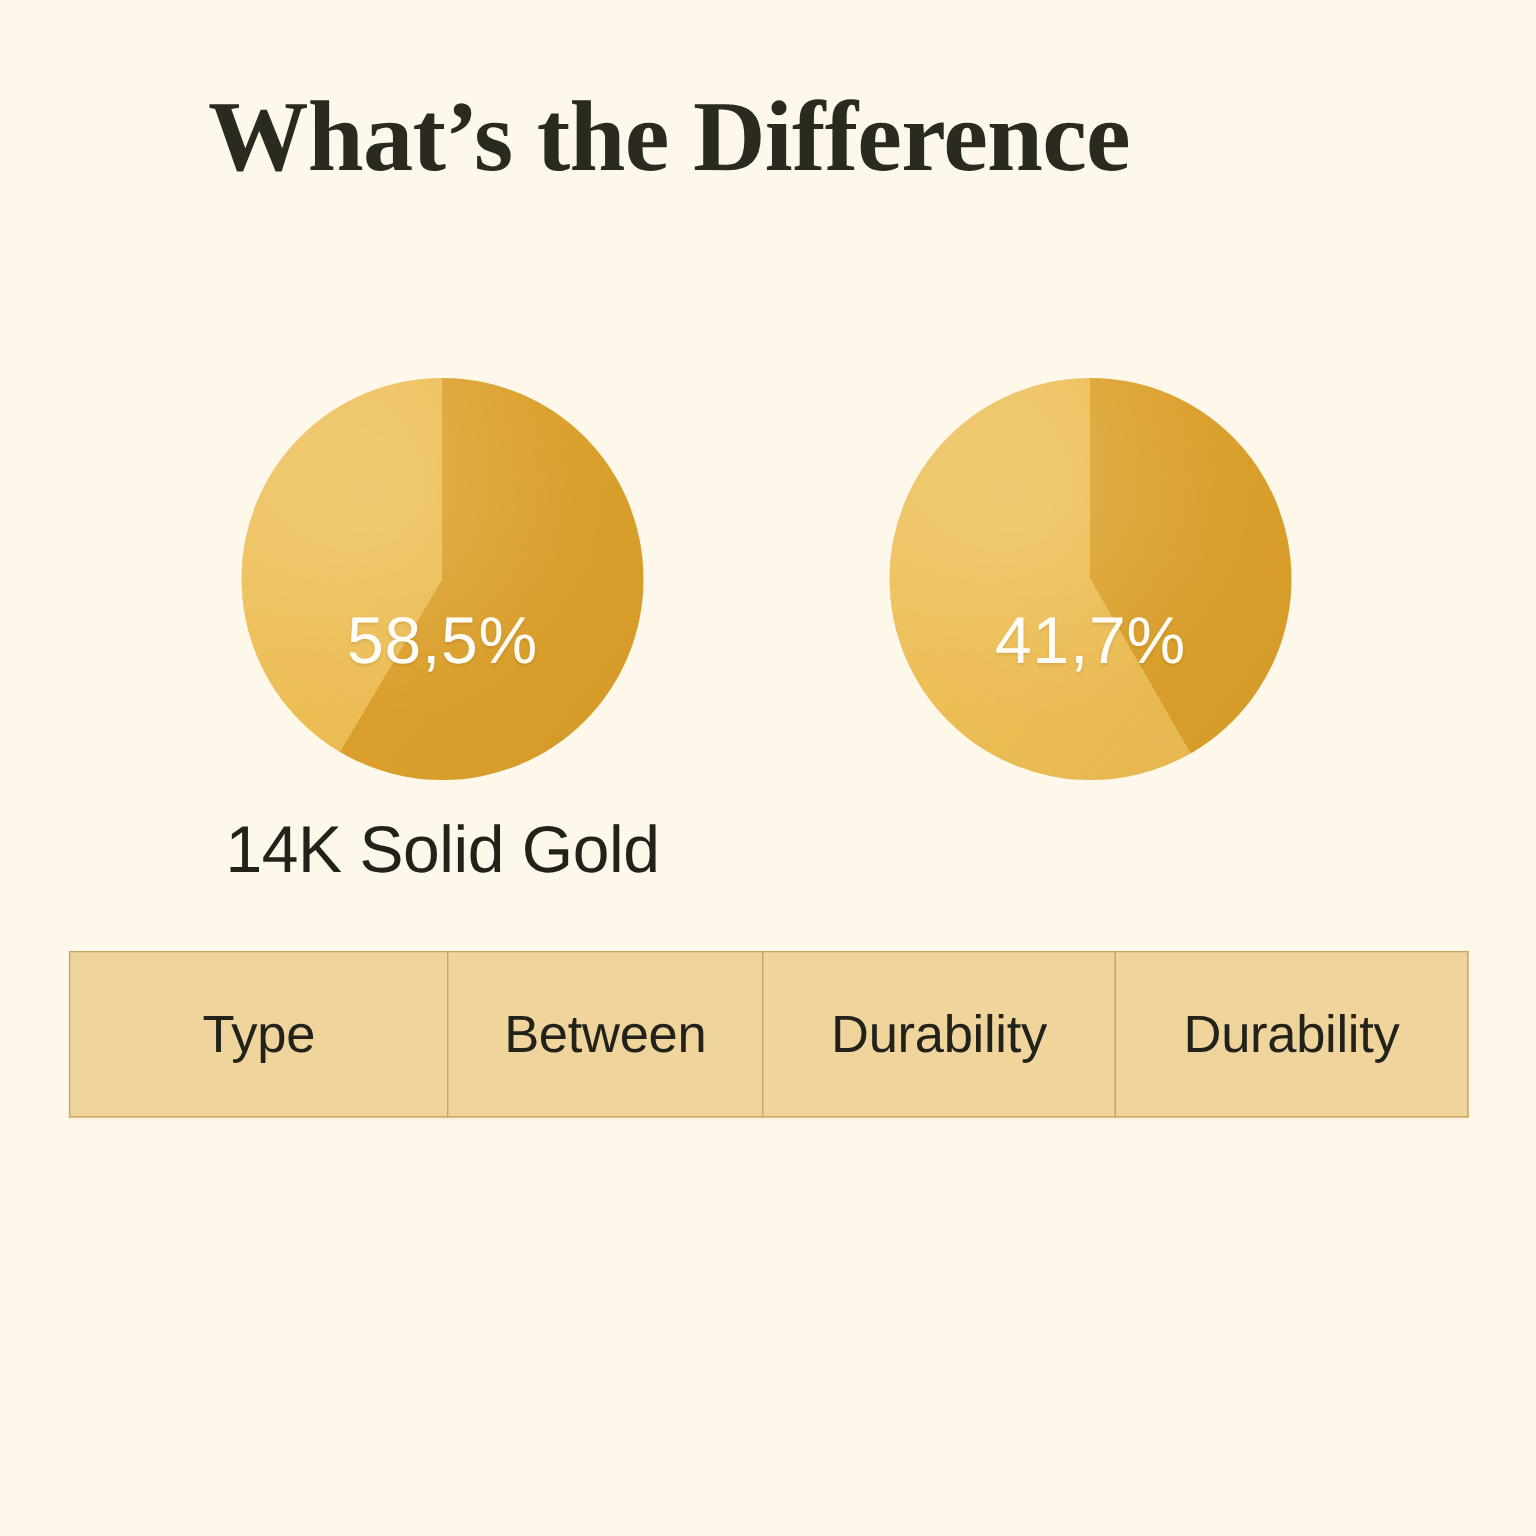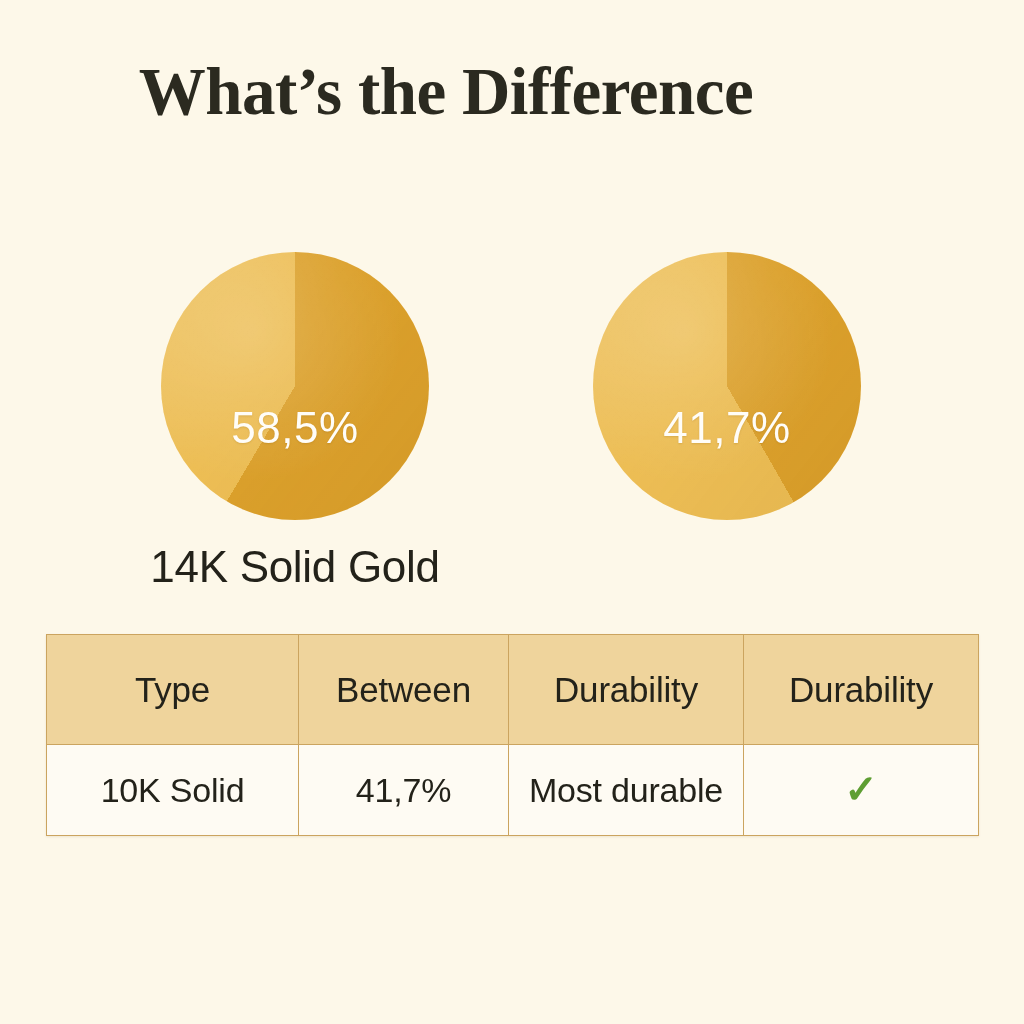--- a/index.html
+++ b/index.html
@@ -176,22 +176,14 @@
   </colgroup>
   <thead>
     <tr>
       <th>Type</th>
       <th>Between</th>
       <th>Durability</th>
       <th>Durability</th>
     </tr>
   </thead>
   <tbody>
-    <tr>
-      <td>10K Solid</td>
-      <td>41,7%</td>
-      <td>Most durable</td>
-      <td>
-        <span class="check">✓</span>
-      </td>
-    </tr>
   </tbody>
 </table>
 
 </body></html>

